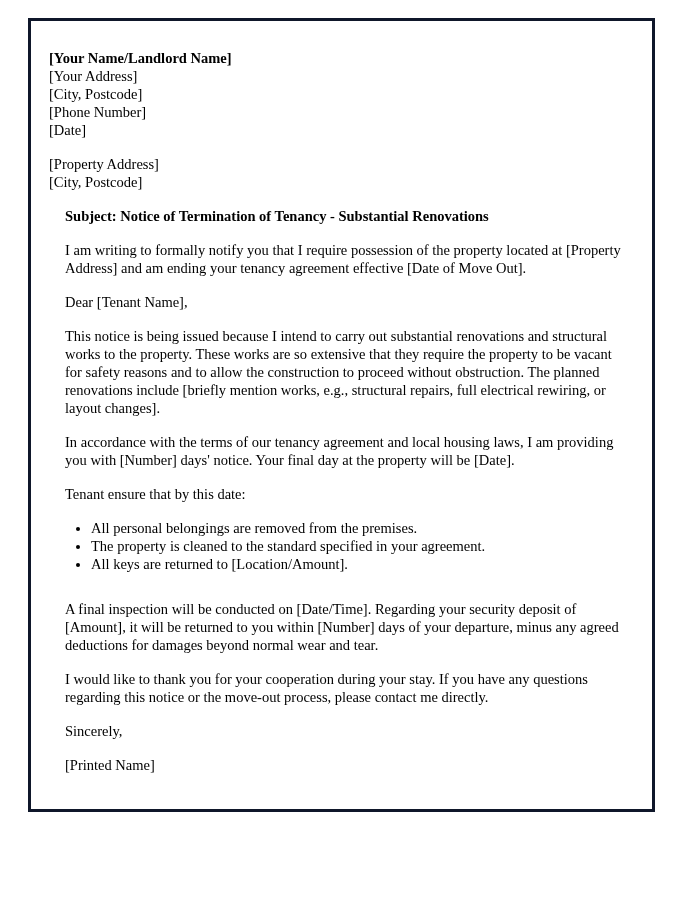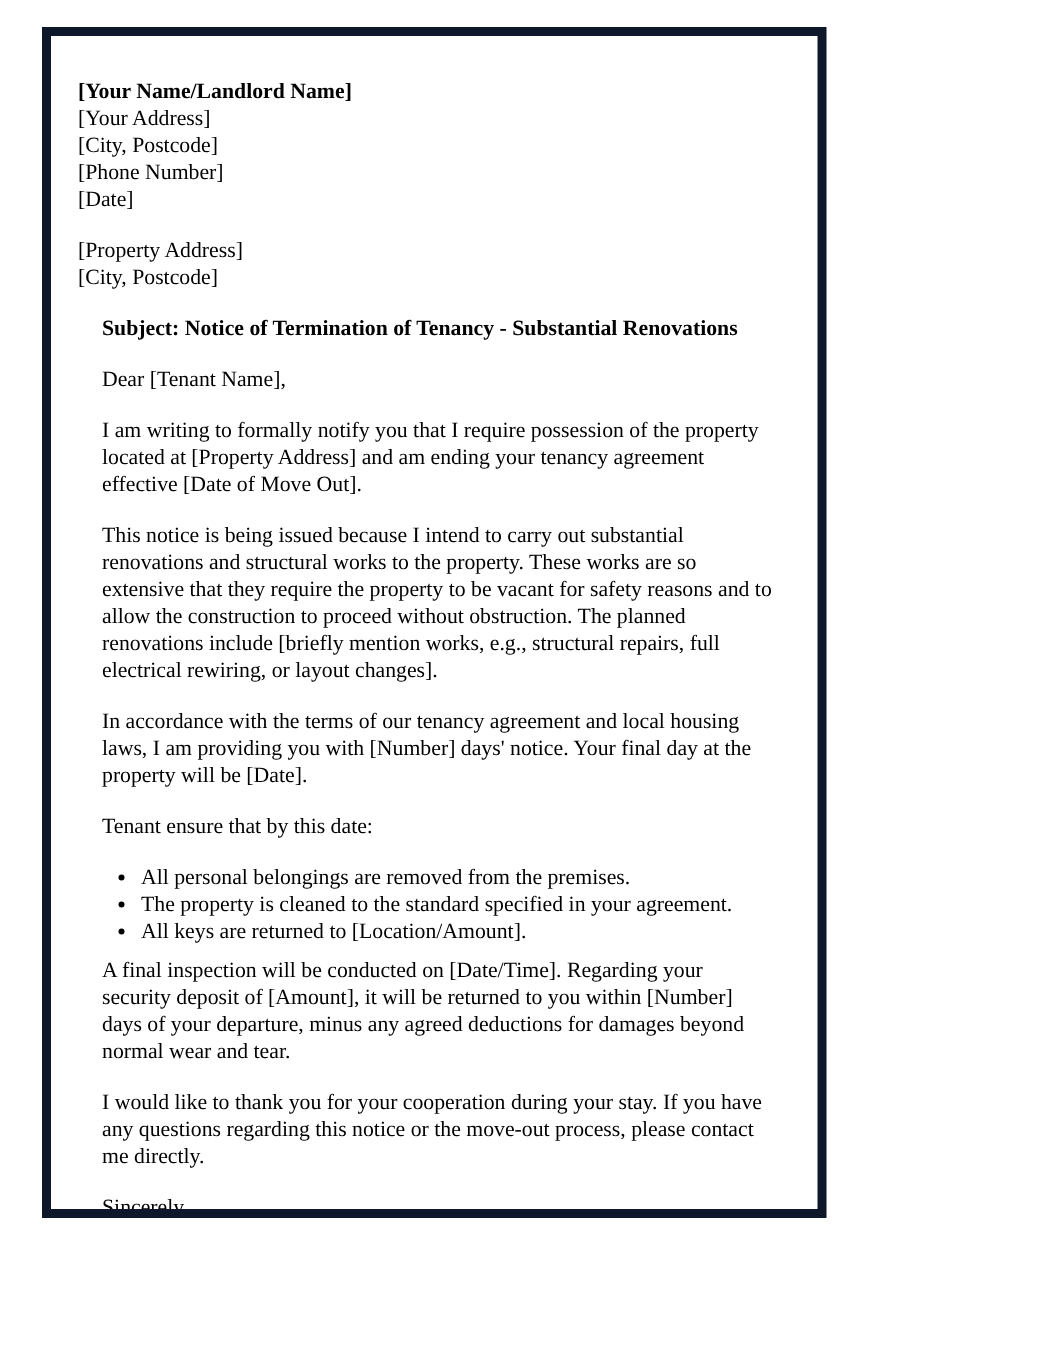--- a/index.html
+++ b/index.html
@@ -10,37 +10,37 @@
   }
   body {
     font-family: "Liberation Serif", "DejaVu Serif", serif;
     color: #000000;
     position: relative;
   }
   .page {
     position: absolute;
     left: 28px;
     top: 18px;
-    width: 523px;
+    width: 627px;
     height: 794px;
-    border: 6px solid #0f172a;
+    border: 3px solid #0f172a;
     background: #ffffff;
     overflow: hidden;
   }
   .content {
     padding: 28px 30px 0 18px;
     font-size: 14.5px;
     line-height: 18px;
   }
   .block { margin: 0 0 16px 0; }
   .line { line-height: 18px; }
   .bold { font-weight: bold; }
   p { margin: 0 0 16px 16px; }
   ul {
-    margin: 0 0 8px 0;
+    margin: 0 0 27px 0;
     padding-left: 42px;
     list-style: disc outside;
   }
   li { line-height: 18px; }
 </style>
 </head>
 <body>
 
 <div class="page">
   <div class="content">
@@ -53,23 +53,23 @@
       <div class="line">[Date]</div>
     </div>
 
     <div class="block">
       <div class="line">[Property Address]</div>
       <div class="line">[City, Postcode]</div>
     </div>
 
     <p class="bold">Subject: Notice of Termination of Tenancy - Substantial Renovations</p>
 
+    <p>I am writing to formally notify you that I require possession of the property located at [Property Address] and am ending your tenancy agreement effective [Date of Move Out].</p>
+
     <p>Dear [Tenant Name],</p>
-
-    <p>I am writing to formally notify you that I require possession of the property located at [Property Address] and am ending your tenancy agreement effective [Date of Move Out].</p>
 
     <p>This notice is being issued because I intend to carry out substantial renovations and structural works to the property. These works are so extensive that they require the property to be vacant for safety reasons and to allow the construction to proceed without obstruction. The planned renovations include [briefly mention works, e.g., structural repairs, full electrical rewiring, or layout changes].</p>
 
     <p>In accordance with the terms of our tenancy agreement and local housing laws, I am providing you with [Number] days' notice. Your final day at the property will be [Date].</p>
 
     <p>Tenant ensure that by this date:</p>
 
     <ul>
       <li>All personal belongings are removed from the premises.</li>
       <li>The property is cleaned to the standard specified in your agreement.</li>

